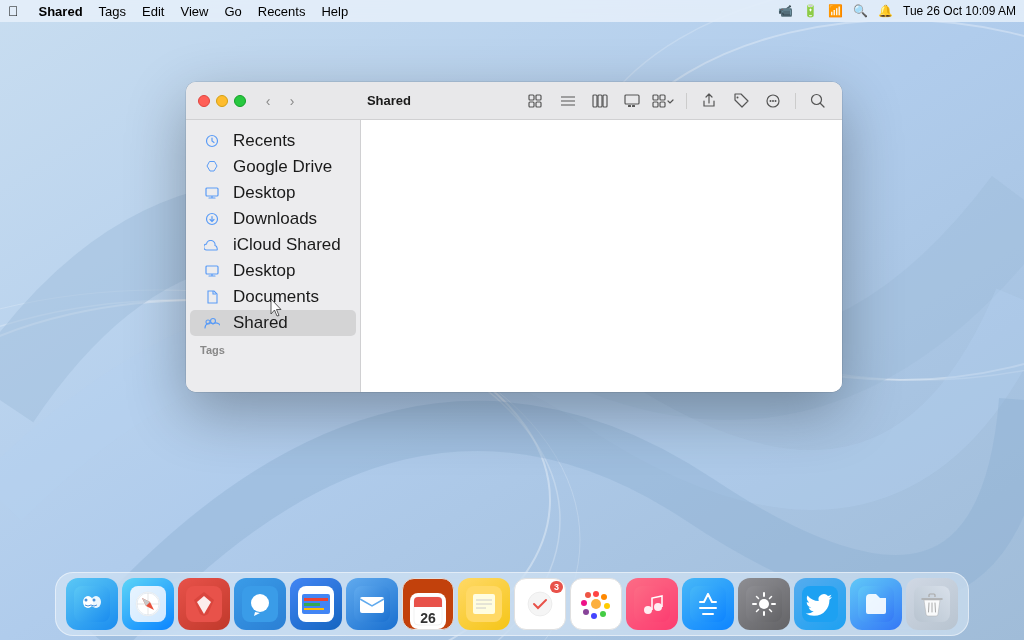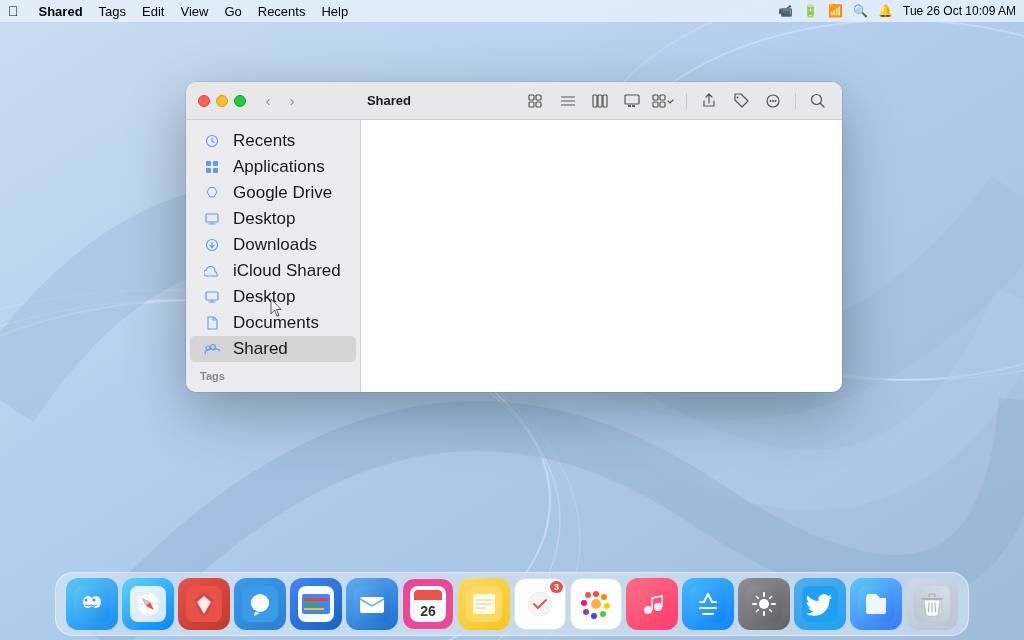--- a/index.html
+++ b/index.html
@@ -393,31 +393,20 @@
       <div class="sidebar-item">
         <div class="sidebar-icon">
           <svg width="14" height="14" viewBox="0 0 14 14" fill="none">
             <circle cx="7" cy="7" r="5.5" stroke="#5b9cf6" stroke-width="1.2"></circle>
             <path d="M7 4v3l2 1.5" stroke="#5b9cf6" stroke-width="1.2" stroke-linecap="round"></path>
           </svg>
         </div>
         <span>Recents</span>
       </div>
 
-      <div class="sidebar-item">
-        <div class="sidebar-icon">
-          <svg width="14" height="14" viewBox="0 0 14 14" fill="none">
-            <rect x="1" y="1" width="5" height="5" rx="1" fill="#5b9cf6"></rect>
-            <rect x="8" y="1" width="5" height="5" rx="1" fill="#5b9cf6"></rect>
-            <rect x="1" y="8" width="5" height="5" rx="1" fill="#5b9cf6"></rect>
-            <rect x="8" y="8" width="5" height="5" rx="1" fill="#5b9cf6"></rect>
-          </svg>
-        </div>
-        <span>Applications</span>
-      </div>
 
       <div class="sidebar-item">
         <div class="sidebar-icon">
           <svg width="14" height="14" viewBox="0 0 14 14" fill="none">
             <path d="M5 11L2 6l2.5-4.5h5L12 6l-3 5H5z" stroke="#5b9cf6" stroke-width="1" fill="none"></path>
           </svg>
         </div>
         <span>Google Drive</span>
       </div>
 
@@ -564,21 +553,21 @@
         <linearGradient id="mailGrad" x1="0%" y1="0%" x2="100%" y2="100%">
           <stop offset="0%" style="stop-color:#60aaee"></stop>
           <stop offset="100%" style="stop-color:#1a70d0"></stop>
         </linearGradient>
       </defs>
       <rect x="6" y="11" width="24" height="16" rx="2" fill="white"></rect>
       <path d="M6 13 L18 20 L30 13" stroke="#60aaee" stroke-width="1.5" fill="none"></path>
     </svg>
   </div>
 
-  <div class="dock-item" style="background:#ec4899;border:1px solid #e0e0e0;border-radius:12px;">
+  <div class="dock-item" style="background:#c2410c;border:1px solid #e0e0e0;border-radius:12px;align-items:flex-end;">
     <svg width="36" height="36" viewBox="0 0 36 36">
       <rect width="36" height="36" rx="8" fill="white"></rect>
       <rect x="4" y="4" width="28" height="28" rx="4" fill="white" stroke="#e0e0e0" stroke-width="0.5"></rect>
       <rect x="4" y="4" width="28" height="10" rx="4" fill="#e8524a"></rect>
       <rect x="4" y="10" width="28" height="4" fill="#e8524a"></rect>
       <text x="18" y="30" text-anchor="middle" font-size="14" font-weight="bold" fill="#333">26</text>
     </svg>
   </div>
 
   <div class="dock-item dock-item-notes">

